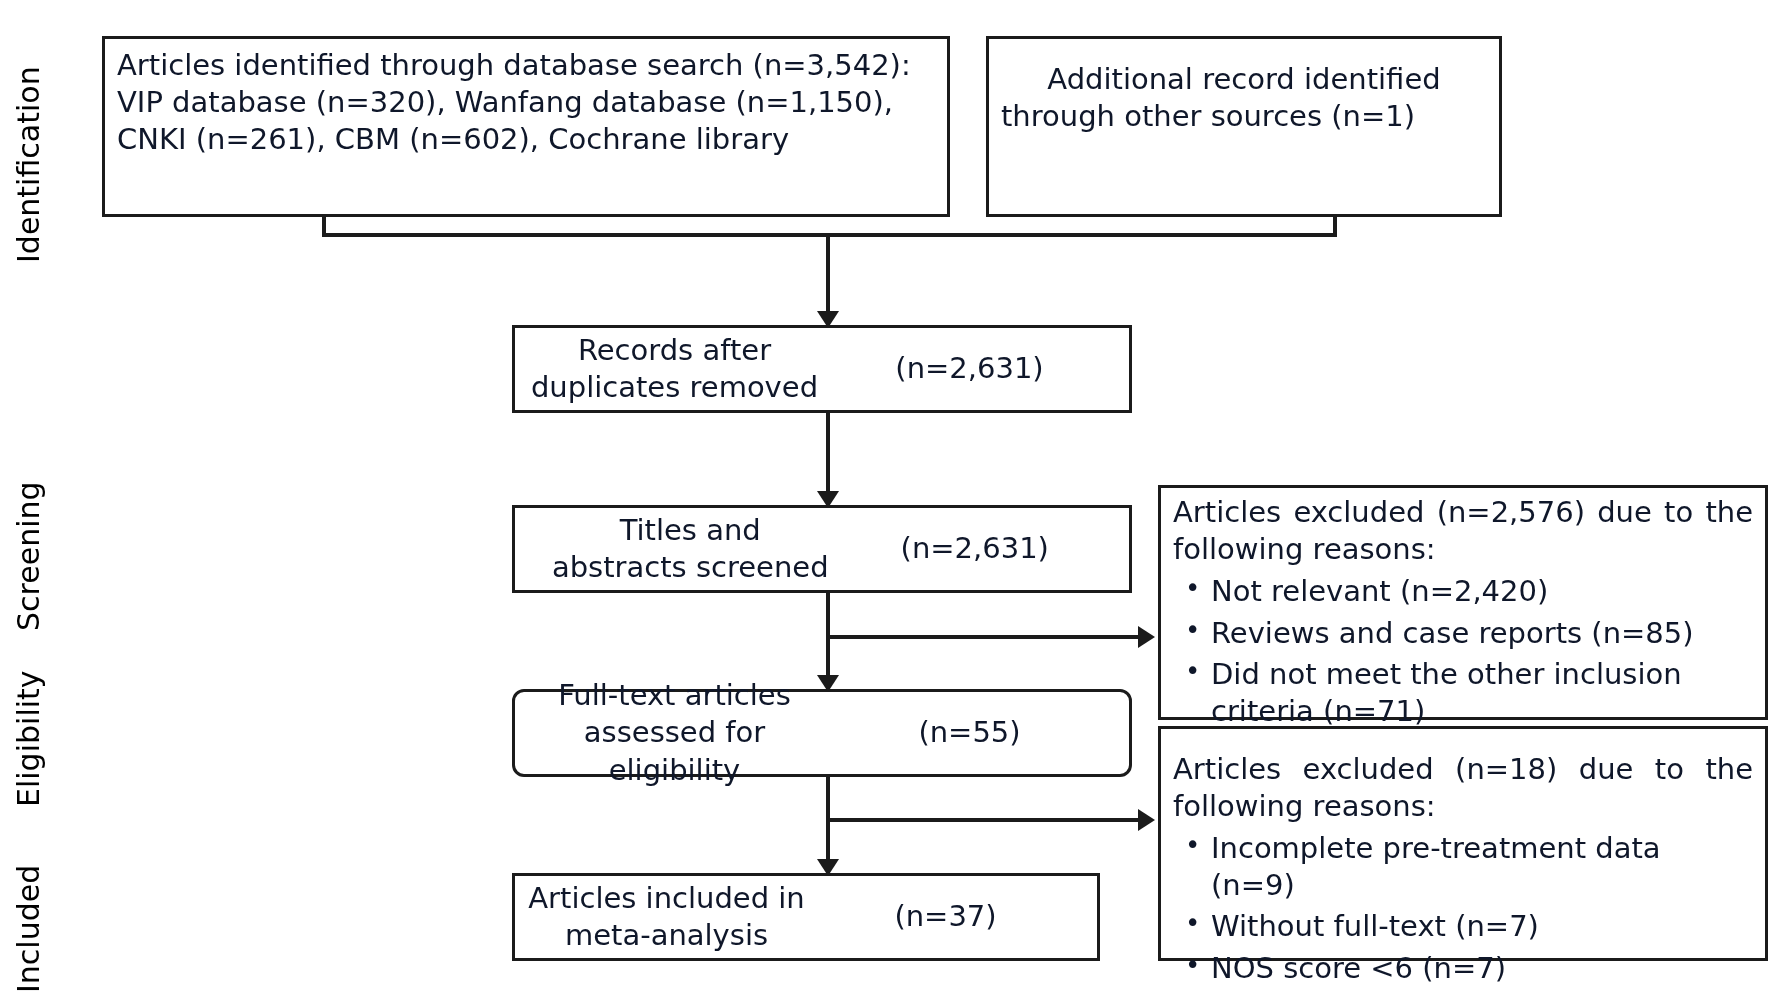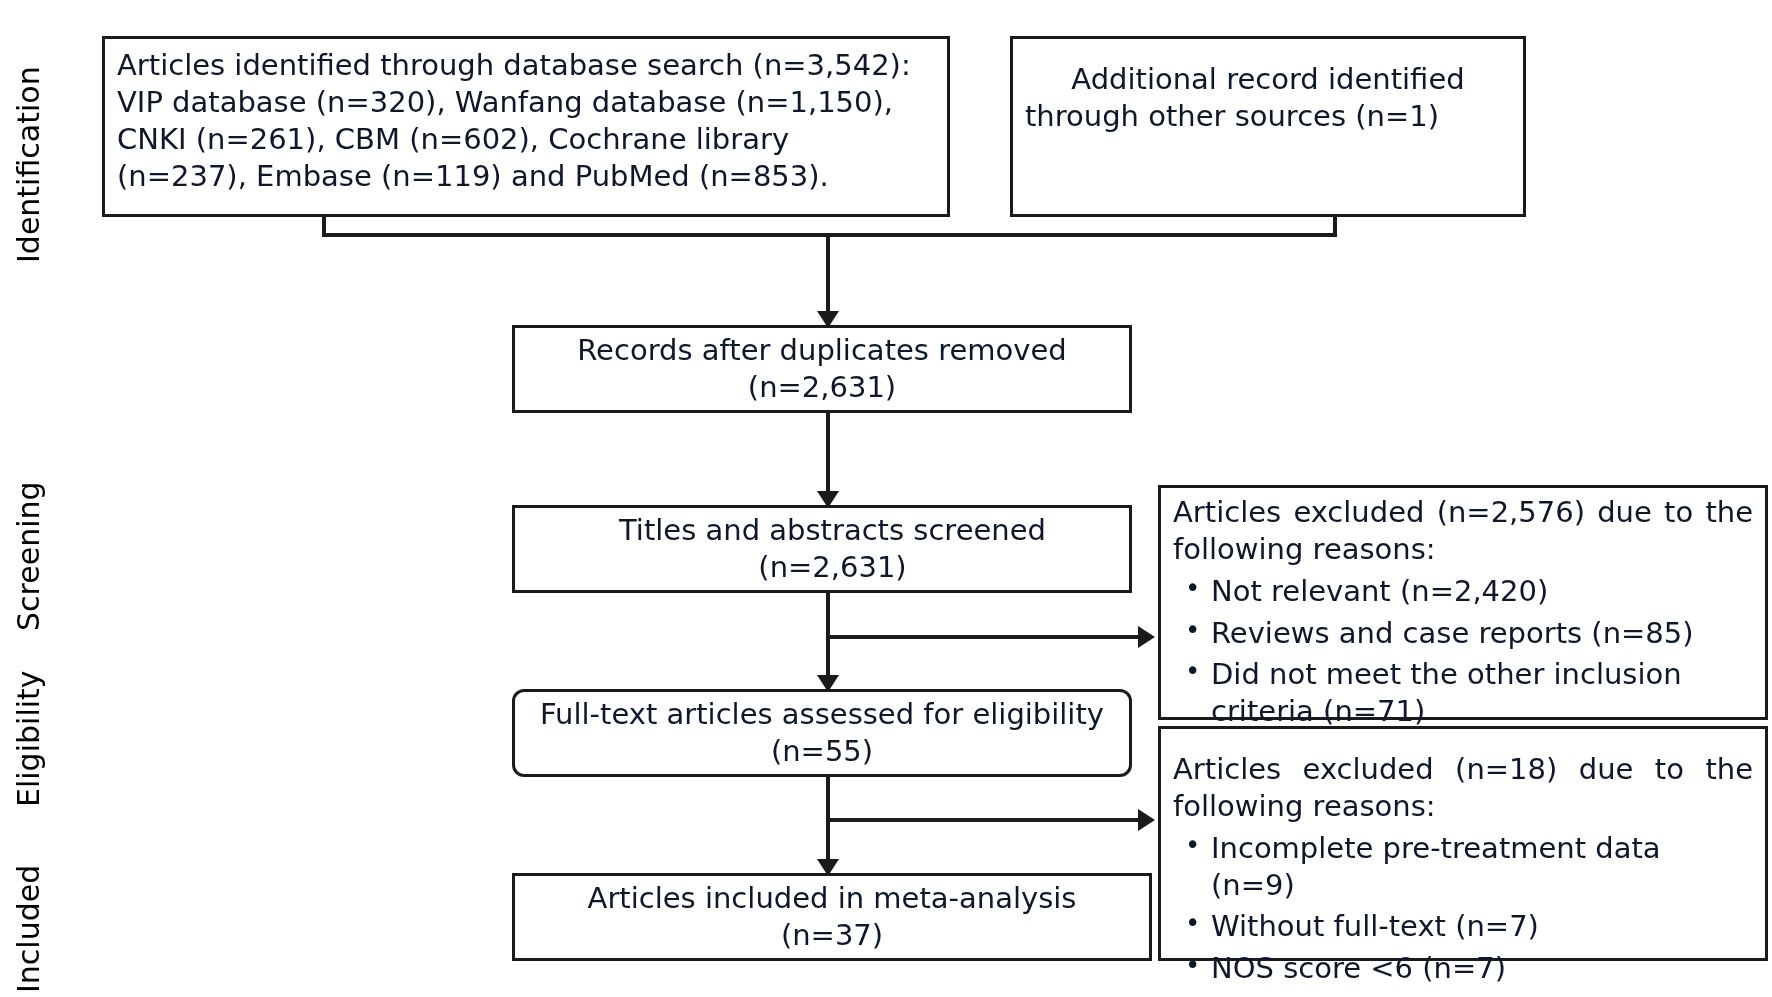--- a/index.html
+++ b/index.html
@@ -38,21 +38,21 @@
     box-sizing: border-box;
     border: 3px solid #1b1b1b;
     background: #ffffff;
     font-size: 29px;
     line-height: 1.28;
     color: #0f172a;
     padding: 8px 12px;
   }
   .box.centered {
     display: flex;
-    flex-direction: column;
+    flex-direction: row;
     align-items: center;
     justify-content: center;
     text-align: center;
   }
   .box.justified {
     text-align: justify;
     text-align-last: left;
   }
   .box .line {
     display: block;
@@ -126,24 +126,23 @@
   <div class="stage-label" style="left:46px; top:596px; width:180px;">Screening</div>
 
   <div class="stage-label" style="left:46px; top:772px; width:180px;">Eligibility</div>
 
   <div class="stage-label" style="left:46px; top:958px; width:160px;">Included</div>
 
   <div class="box justified" style="left:102px; top:36px; width:848px; height:181px;">
     <span class="line">Articles identified through database search (n=3,542):</span>
     <span class="line">VIP database (n=320), Wanfang database (n=1,150),</span>
     <span class="line">CNKI (n=261), CBM (n=602), Cochrane library</span>
-    <span class="line" style="text-align-last:left;">(n=237), Embase (n=119) and PubMed (n=853).</span>
-  </div>
-
-  <div class="box" style="left:986px; top:36px; width:516px; height:181px; padding-top:22px;margin-left:24px;">
+  </div>
+
+  <div class="box" style="left:986px; top:36px; width:516px; height:181px; padding-top:22px;">
     <span class="line" style="text-align:center;">Additional record identified</span>
     <span class="line">through other sources (n=1)</span>
   </div>
 
   <div class="vline" style="left:322px; top:217px; height:20px;"></div>
   <div class="vline" style="left:1333px; top:217px; height:20px;"></div>
   <div class="hline" style="left:322px; top:233px; width:1015px;"></div>
   <div class="vline" style="left:826px; top:233px; height:85px;"></div>
   <div class="arrow-down" style="left:817px; top:311px;"></div>
 
@@ -188,18 +187,18 @@
 
   <div class="box" style="left:1158px; top:726px; width:610px; height:235px; padding:22px 12px;">
     <span class="excl-head">Articles excluded (n=18) due to the following reasons:</span>
     <ul class="reasons">
       <li>Incomplete pre-treatment data (n=9)</li>
       <li>Without full-text (n=7)</li>
       <li>NOS score &lt;6 (n=7)</li>
     </ul>
   </div>
 
-  <div class="box centered" style="left:512px; top:873px; width:640px; height:88px;">
+  <div class="box centered" style="left:512px; top:873px; width:588px; height:88px;">
     <span class="line">Articles included in meta-analysis</span>
     <span class="line">(n=37)</span>
   </div>
 
 </div>
 
 </body></html>

